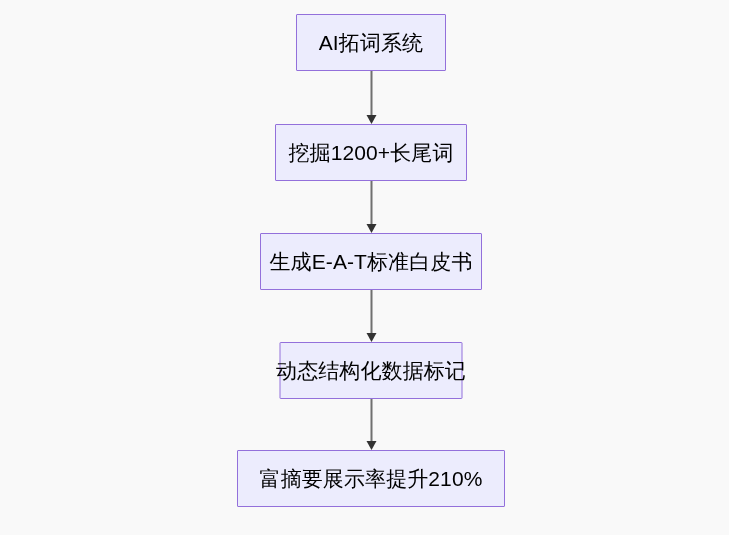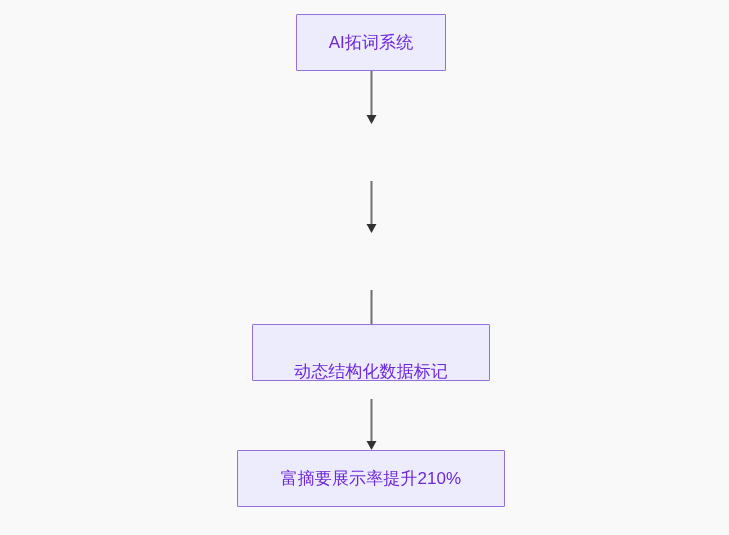--- a/index.html
+++ b/index.html
@@ -26,23 +26,23 @@
     align-items: center;
     justify-content: center;
     background: #ececfd;
     border: 1.4px solid #9370db;
     border-radius: 1px;
     height: 57px;
     transform: translateX(-50%);
     left: 371px;
   }
   .node-label {
-    font-size: 17px;
+    font-size: 21px;
     line-height: 1;
-    color: #6d28d9;
+    color: #000000;
     white-space: nowrap;
     letter-spacing: 0.1px;
   }
   .edge {
     position: absolute;
     left: 371px;
     transform: translateX(-50%);
     width: 11px;
     pointer-events: none;
   }
@@ -63,21 +63,21 @@
     height: 0;
     border-left: 5.5px solid transparent;
     border-right: 5.5px solid transparent;
     border-top: 9px solid #333333;
   }
 
   
   .n0 { top: 14px;  width: 150px; }
   .n1 { top: 124px; width: 192px; }
   .n2 { top: 233px; width: 222px; }
-  .n3 { top: 324px; width: 238px; align-items: flex-end; }
+  .n3 { top: 342px; width: 183px; }
   .n4 { top: 450px; width: 268px; }
 
   
   .e0 { top: 71px;  height: 53px; }
   .e1 { top: 181px; height: 52px; }
   .e2 { top: 290px; height: 52px; }
   .e3 { top: 399px; height: 51px; }
 </style>
 </head>
 <body>
@@ -86,26 +86,32 @@
 
   <div class="node n0">
     <span class="node-label">AI拓词系统</span>
   </div>
 
   <div class="edge e0">
     <div class="edge-line" style="height:44px"></div>
     <div class="edge-head"></div>
   </div>
 
+  <div class="node n1">
+    <span class="node-label">挖掘1200+长尾词</span>
+  </div>
 
   <div class="edge e1">
     <div class="edge-line" style="height:43px"></div>
     <div class="edge-head"></div>
   </div>
 
+  <div class="node n2">
+    <span class="node-label">生成E-A-T标准白皮书</span>
+  </div>
 
   <div class="edge e2">
     <div class="edge-line" style="height:43px"></div>
     <div class="edge-head"></div>
   </div>
 
   <div class="node n3">
     <span class="node-label">动态结构化数据标记</span>
   </div>
 

